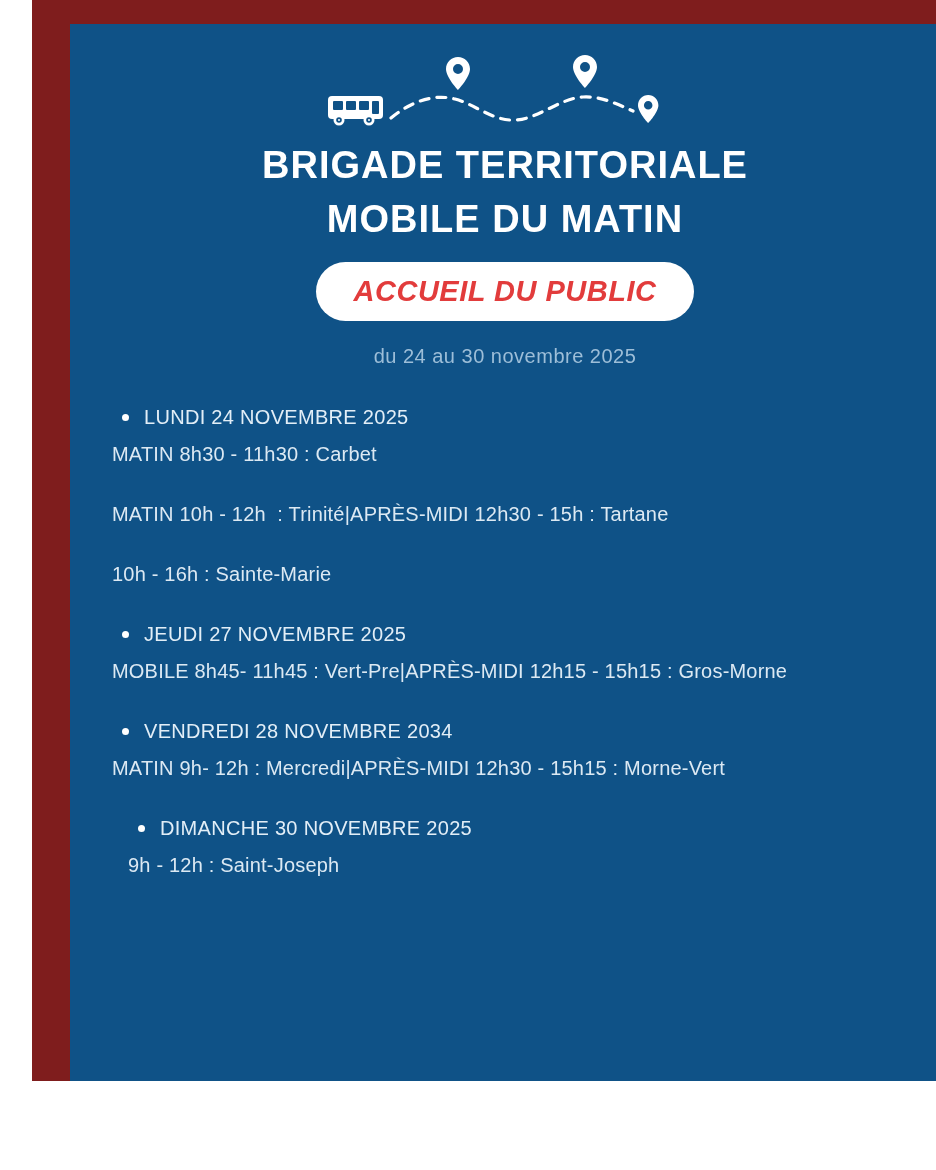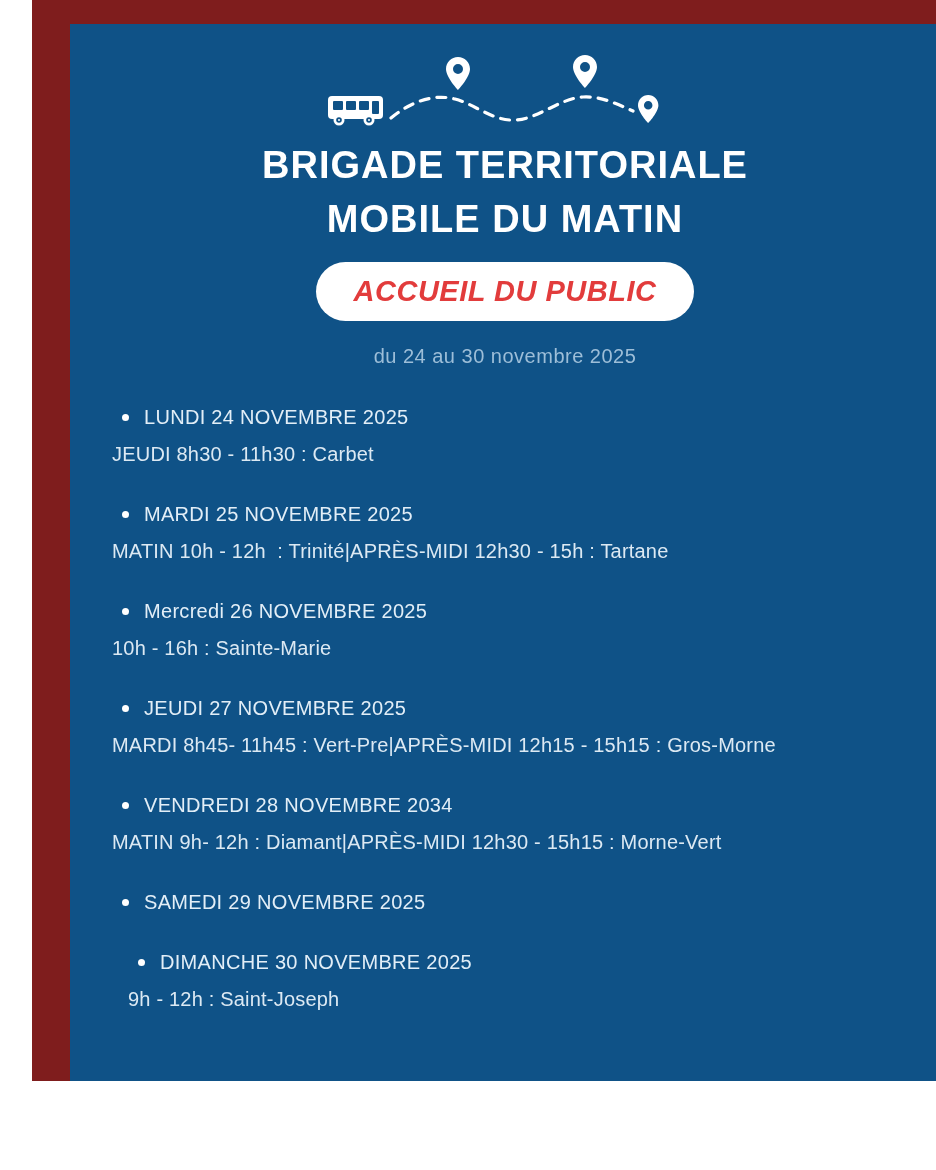--- a/index.html
+++ b/index.html
@@ -81,55 +81,43 @@
 
       <p class="subtitle">du 24 au 30 novembre 2025</p>
     </div>
 
     <div class="schedule">
       <div class="schedule-item">
         <div class="day-row">
           <span class="bullet"></span>
           <span class="day">LUNDI 24 NOVEMBRE 2025</span>
         </div>
-        <div class="detail">JEUDI 8h30 - 11h30 : Carbet</div>
+        <div class="detail">MATIN 8h30 - 11h30 : Carbet</div>
       </div>
       <div class="schedule-item">
-        <div class="day-row">
-          <span class="bullet"></span>
-          <span class="day">MARDI 25 NOVEMBRE 2025</span>
-        </div>
         <div class="detail">MATIN 10h - 12h  : Trinité|APRÈS-MIDI 12h30 - 15h : Tartane</div>
       </div>
       <div class="schedule-item">
-        <div class="day-row">
-          <span class="bullet"></span>
-          <span class="day">Mercredi 26 NOVEMBRE 2025</span>
-        </div>
         <div class="detail">10h - 16h : Sainte-Marie</div>
       </div>
       <div class="schedule-item">
         <div class="day-row">
           <span class="bullet"></span>
           <span class="day">JEUDI 27 NOVEMBRE 2025</span>
         </div>
-        <div class="detail">MARDI 8h45- 11h45 : Vert-Pre|APRÈS-MIDI 12h15 - 15h15 : Gros-Morne</div>
+        <div class="detail">MOBILE 8h45- 11h45 : Vert-Pre|APRÈS-MIDI 12h15 - 15h15 : Gros-Morne</div>
       </div>
       <div class="schedule-item">
         <div class="day-row">
           <span class="bullet"></span>
           <span class="day">VENDREDI 28 NOVEMBRE 2034</span>
         </div>
-        <div class="detail">MATIN 9h- 12h : Diamant|APRÈS-MIDI 12h30 - 15h15 : Morne-Vert</div>
+        <div class="detail">MATIN 9h- 12h : Mercredi|APRÈS-MIDI 12h30 - 15h15 : Morne-Vert</div>
       </div>
       <div class="schedule-item">
-        <div class="day-row">
-          <span class="bullet"></span>
-          <span class="day">SAMEDI 29 NOVEMBRE 2025</span>
-        </div>
       </div>
       <div class="schedule-item">
         <div class="day-row">
           <span class="bullet"></span>
           <span class="day">DIMANCHE 30 NOVEMBRE 2025</span>
         </div>
         <div class="detail">9h - 12h : Saint-Joseph</div>
       </div>
     </div>
   </div>

